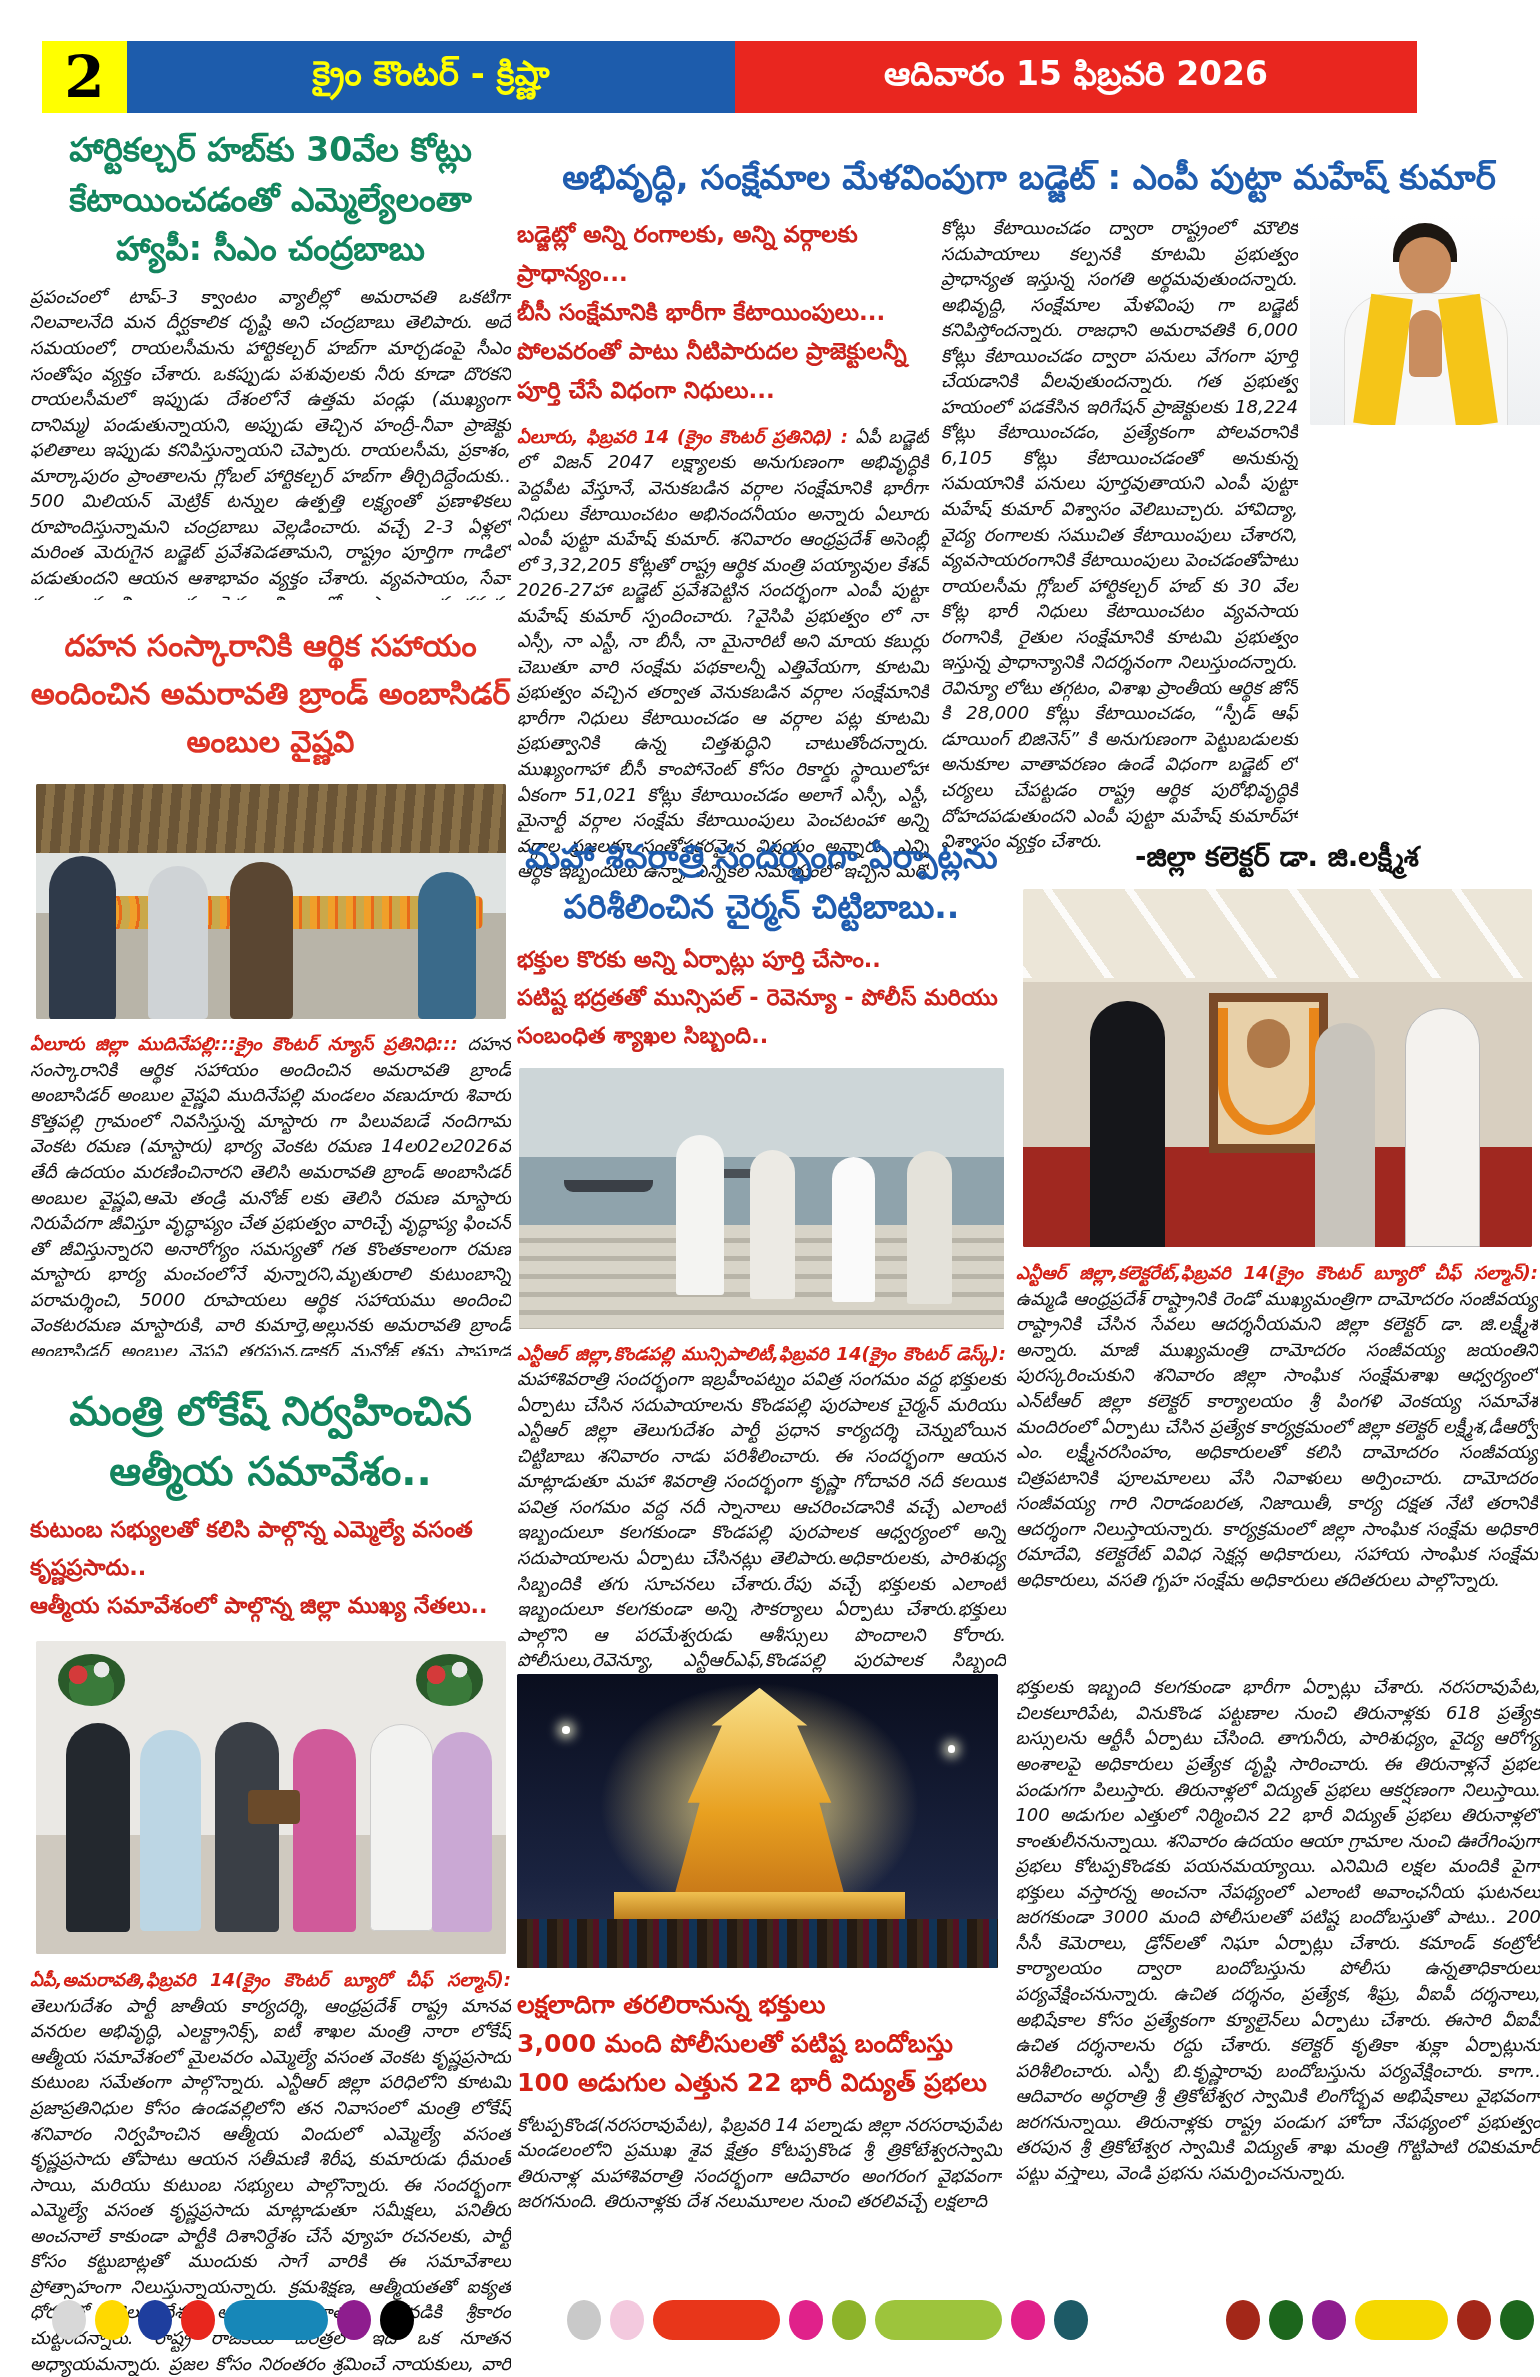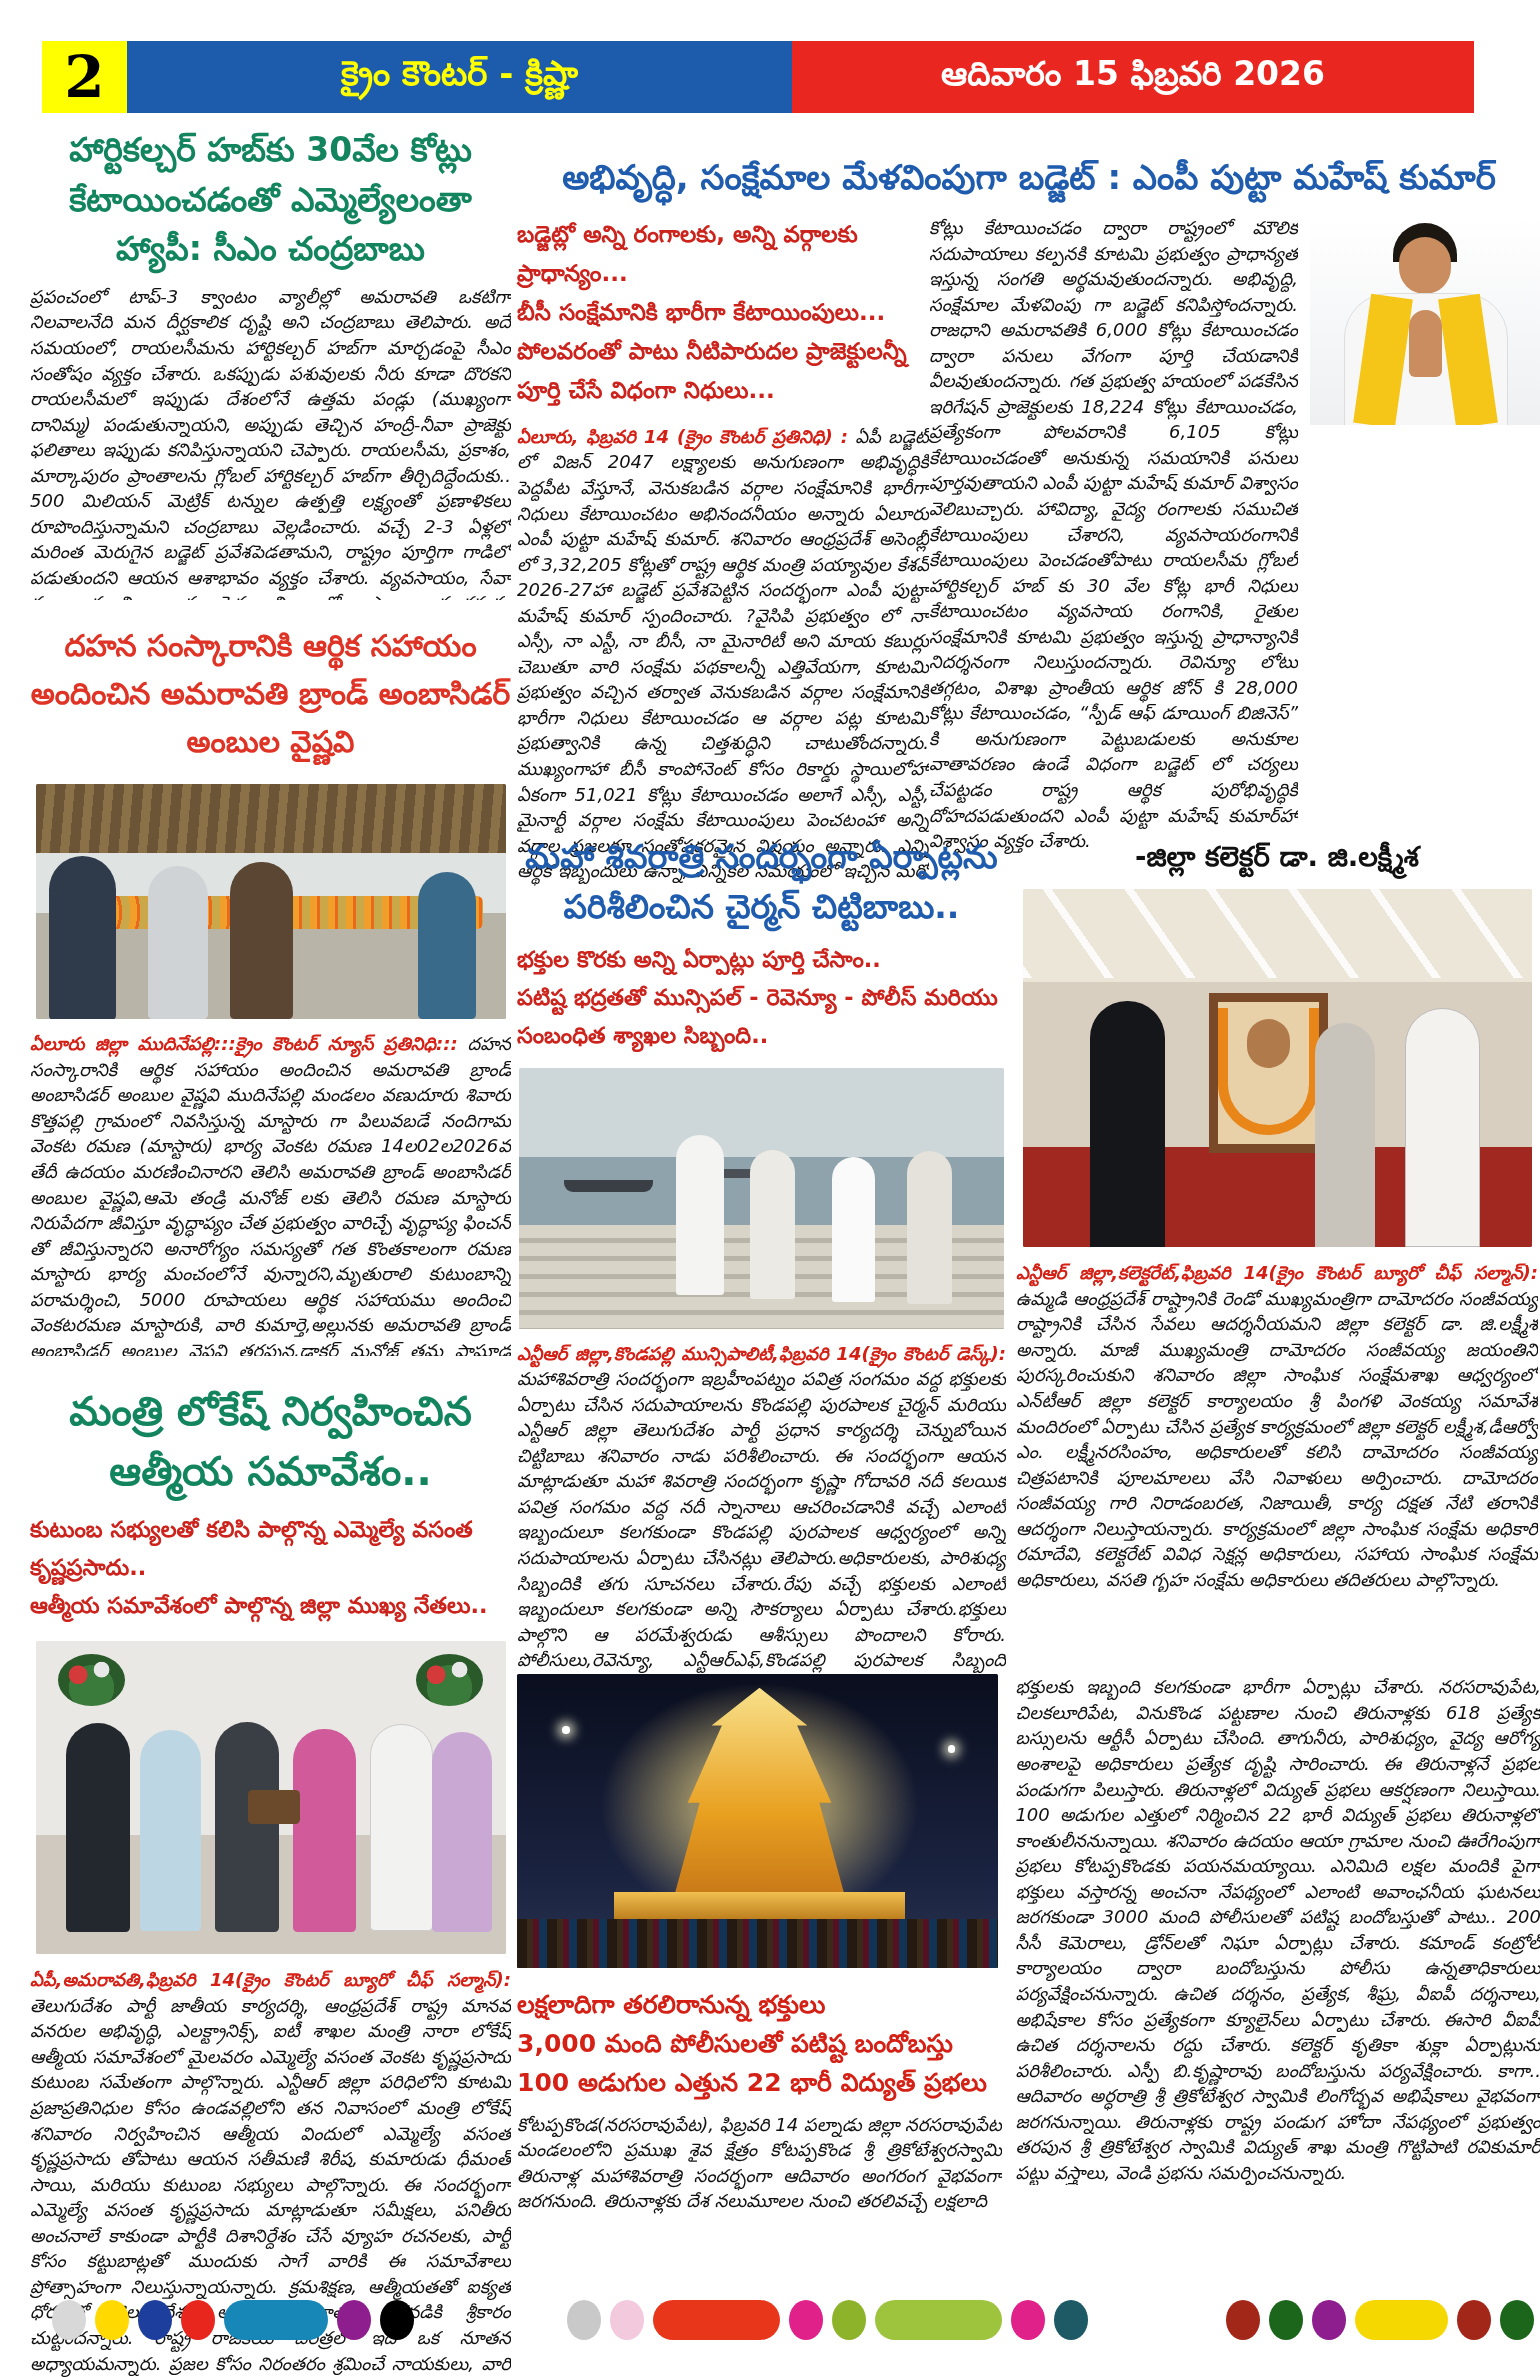--- a/index.html
+++ b/index.html
@@ -4,42 +4,42 @@
 <style>
   * { margin:0; padding:0; box-sizing:border-box; }
   html,body { background:#ffffff; }
   .page { position:relative; width:1541px; height:2377px; background:#fff;
           font-family:"DejaVu Sans", sans-serif; color:#111; overflow:hidden; }
 
   
   .header { position:absolute; left:42px; top:41px; height:72px; display:flex; }
   .pagenum { width:85px; background:#ffff00; color:#000; display:flex; align-items:center; justify-content:center;
              font-family:"DejaVu Serif", serif; font-size:58px; font-weight:bold; }
-  .masthead { width:665px; background:#1d5cac; color:#ffff00; display:flex; align-items:center; justify-content:center;
+  .masthead { width:608px; background:#1d5cac; color:#ffff00; display:flex; align-items:center; justify-content:center;
               font-size:34px; font-weight:bold; }
   .dateband { width:682px; background:#e9261f; color:#ffffff; display:flex; align-items:center; justify-content:center;
               font-size:33px; font-weight:bold; }
 
   
   .body { font-size:18px; line-height:1.42; text-align:justify; overflow:hidden; color:#111;font-style:italic; }
   .dl { color:#d42015; font-weight:bold; }
   .h-green { color:#13855e; font-weight:bold; font-size:33px; line-height:1.5; text-align:center; }
   .h-red   { color:#de3325; font-weight:bold; font-size:30px; line-height:1.6; text-align:center; }
   .h-blue  { color:#1f5cae; font-weight:bold; font-size:33px; line-height:1.5; text-align:center; }
   .h-brown { color:#b2692a; font-weight:bold; font-size:28px; line-height:1.3; text-align:center; }
   .sub-red { color:#cc241d; font-weight:bold; font-size:22.4px; line-height:1.7; text-align:left; }
 
   
   .left-col { position:absolute; left:30px; top:125px; width:481px; }
   .budget   { position:absolute; left:517px; top:142px; width:1024px;margin-top:10px; }
   .shiva    { position:absolute; left:517px; top:832px; width:489px; }
   .damo     { position:absolute; left:1016px; top:832px; width:522px; }
   .kota     { position:absolute; left:517px; top:1655px; width:1024px; }
 
-  .b-grid { display:flex; margin-top:12px; }
+  .b-grid { display:flex; gap:12px; margin-top:12px; }
   .b-colA { width:412px; }
   .b-colB { flex:1; }
   .k-grid { display:flex; gap:13.4px; margin-top:19.4px; }
   .k-left { width:485px; }
   .k-right{ flex:1; }
 
   .lokesh-h { font-size:40px; }
   .big-green { color:#148a66; font-weight:bold; font-size:63px; line-height:1.2; text-align:center;
                text-shadow:3px 3px 0 #0a5a40; letter-spacing:1.5px; }
   .red-lines p { color:#d42015; font-weight:bold; font-size:25px; line-height:1.55; }

